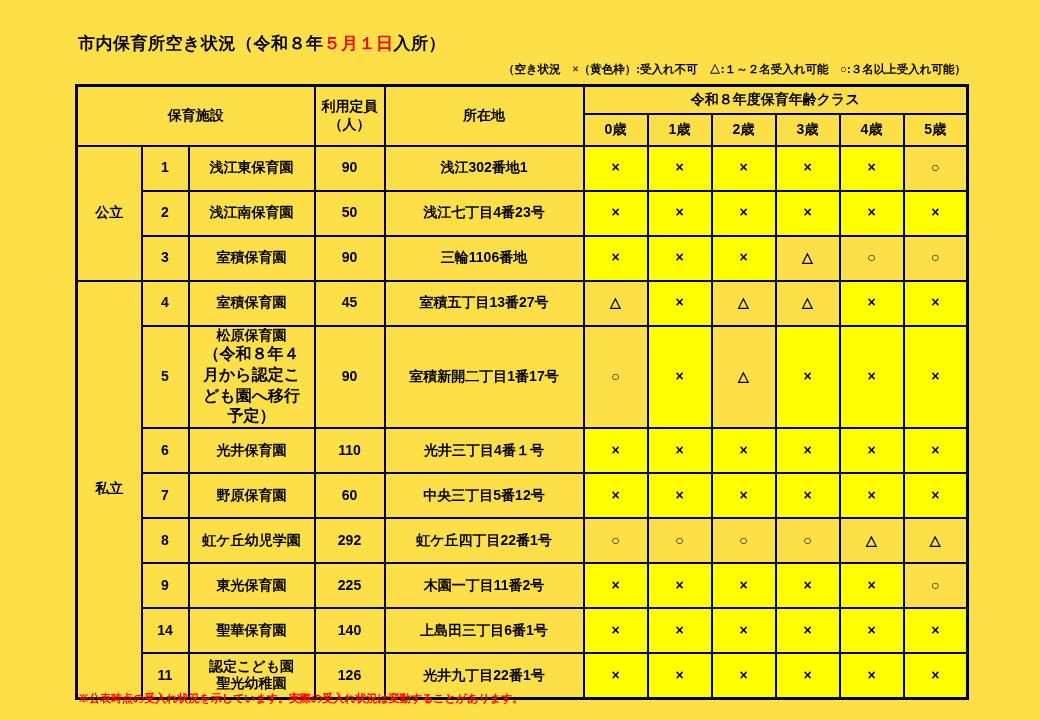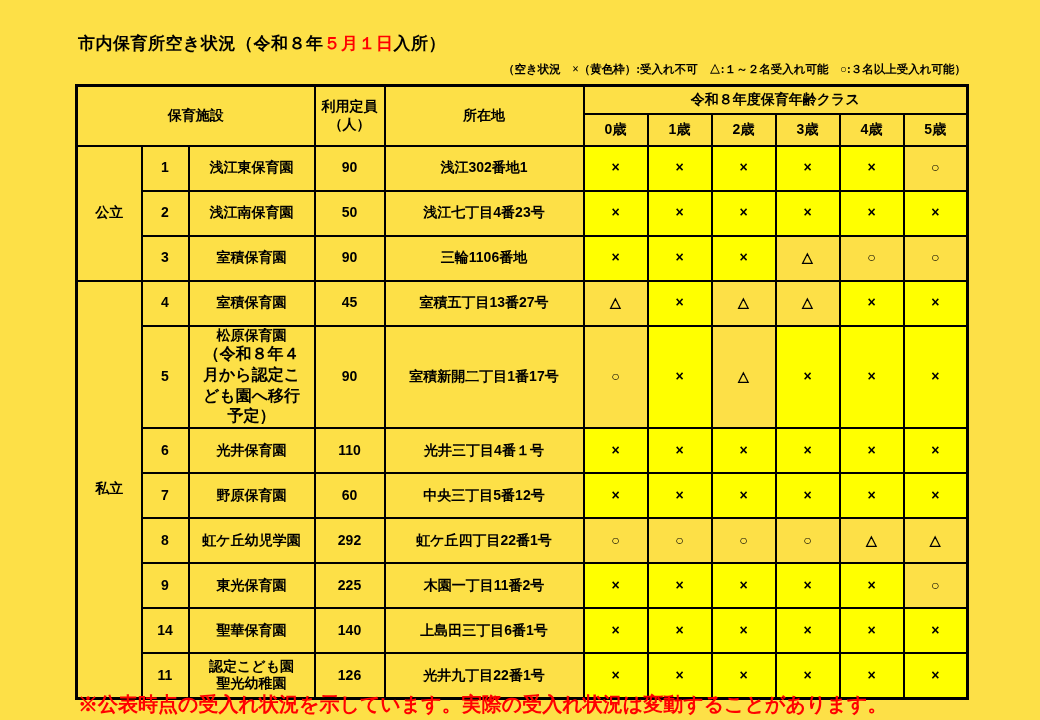--- a/index.html
+++ b/index.html
@@ -70,21 +70,21 @@
     max-width: 102px;
     margin: 0 auto;
   }
   .st { font-size: 15px; }
   .st.no { background: #ffff00; }
   .footnote {
     position: absolute;
     left: 78px;
     top: 691px;
     color: #ff0000;
-    font-size: 20px;
+    font-size: 11px;
     white-space: nowrap;
   }
 </style>
 </head>
 <body>
 
 <div class="page">
 
   <div class="title"><span>市内保育所空き状況（令和８年</span><span class="red">５月１日</span><span>入所）</span></div>
 

